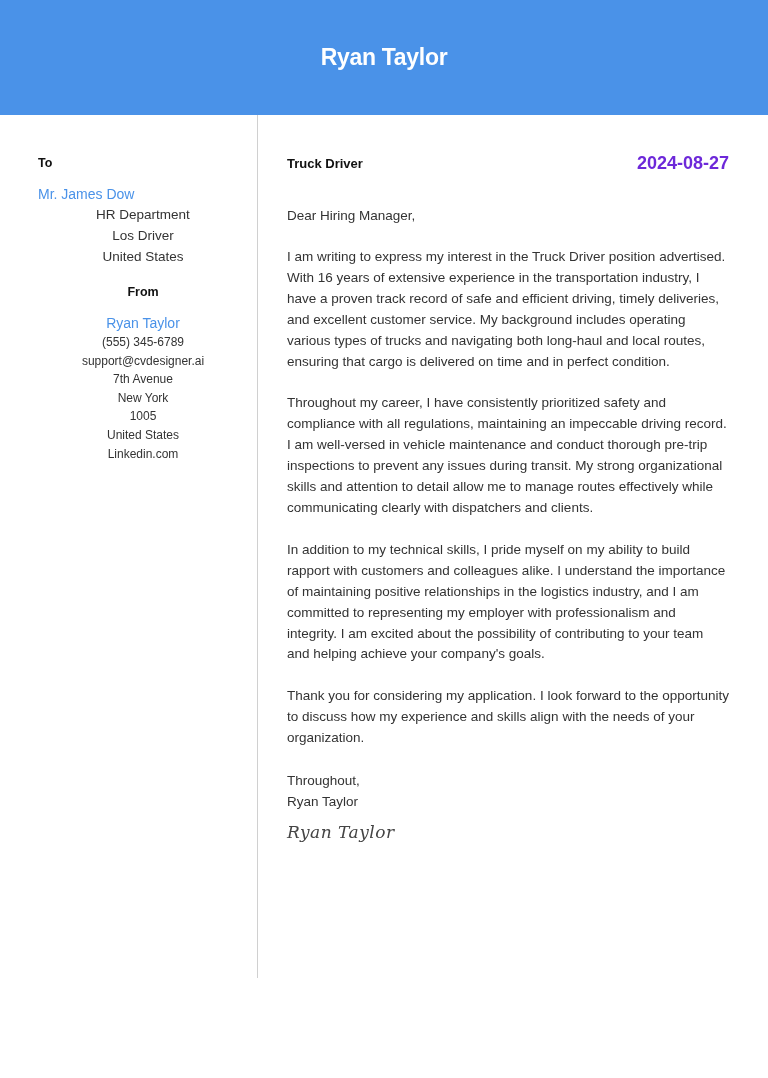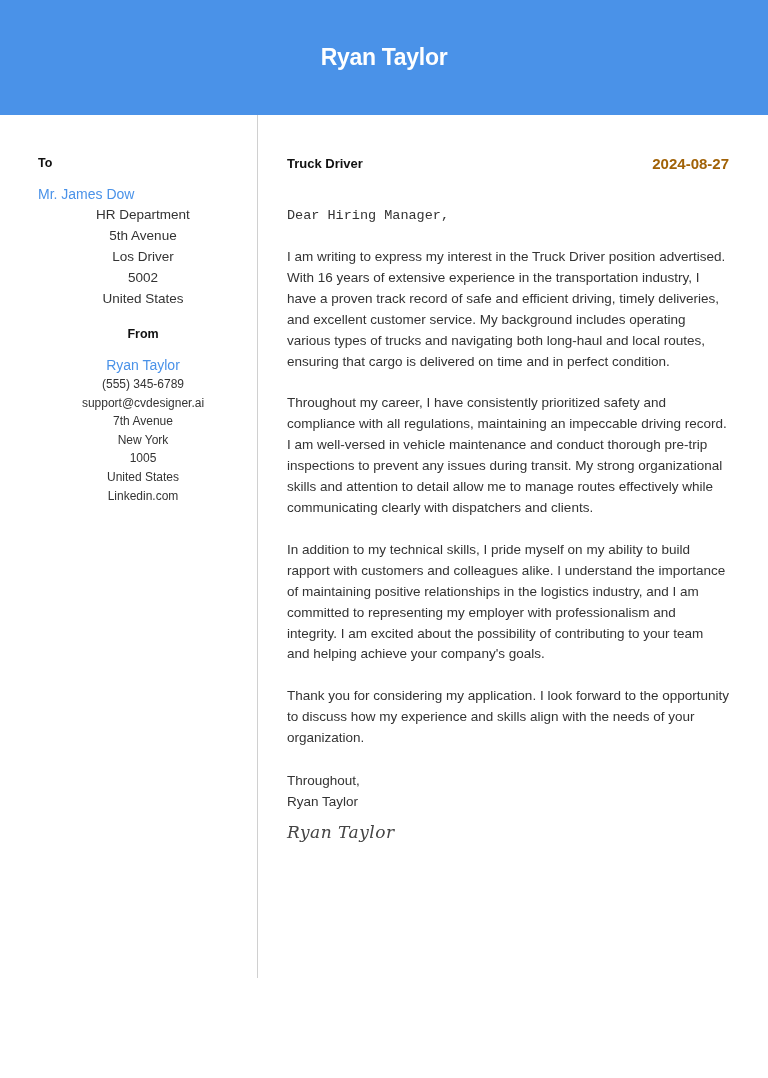--- a/index.html
+++ b/index.html
@@ -22,22 +22,22 @@
   .sec-title { font-size: 12.5px; font-weight: bold; color: #111; margin: 0; line-height: 16px; }
   .to-name { color: #4a92e8; font-size: 14px; line-height: 20px; margin-top: 13px; }
   .to-line { font-size: 13.5px; line-height: 21px; color: #333; text-align: center; }
   .from-block { margin-top: 17px; text-align: center; }
   .from-name { color: #4a92e8; font-size: 14px; line-height: 20px; margin-top: 13px; }
   .from-line { font-size: 12px; line-height: 18.6px; color: #333; }
 
   .main { position: absolute; left: 287px; top: 155px; width: 442px; }
   .main-head { display: flex; justify-content: space-between; align-items: center; height: 16px; }
   .role { font-size: 13px; font-weight: bold; color: #111; }
-  .date { font-size: 15px; font-weight: bold; color: #a16207; }
-  .greeting { margin-top: 34px; font-size: 13.5px; line-height: 21px; color: #333; font-family: Liberation Mono, monospace; }
+  .date { font-size: 18px; font-weight: bold; color: #6d28d9; }
+  .greeting { margin-top: 34px; font-size: 13.5px; line-height: 21px; color: #333; }
   .para { margin-top: 21px; font-size: 13.5px; line-height: 20.9px; color: #333; }
   .closing { margin-top: 21px; font-size: 13.5px; line-height: 21px; color: #333; }
   .signature {
     margin-top: 10px; font-family: "DejaVu Serif", serif; font-style: italic;
     font-size: 17px; color: #444; letter-spacing: 0.5px;
   }
 </style>
 </head>
 <body>
 
@@ -45,23 +45,21 @@
   <h1>Ryan Taylor</h1>
 </div>
 
 <div class="divider"></div>
 
 <div class="sidebar">
   <div>
     <div class="sec-title">To</div>
     <div class="to-name">Mr. James Dow</div>
     <div class="to-line">HR Department</div>
-    <div class="to-line">5th Avenue</div>
     <div class="to-line">Los Driver</div>
-    <div class="to-line">5002</div>
     <div class="to-line">United States</div>
   </div>
   <div class="from-block">
     <div class="sec-title">From</div>
     <div class="from-name">Ryan Taylor</div>
     <div class="from-line">(555) 345-6789</div>
     <div class="from-line">support@cvdesigner.ai</div>
     <div class="from-line">7th Avenue</div>
     <div class="from-line">New York</div>
     <div class="from-line">1005</div>

